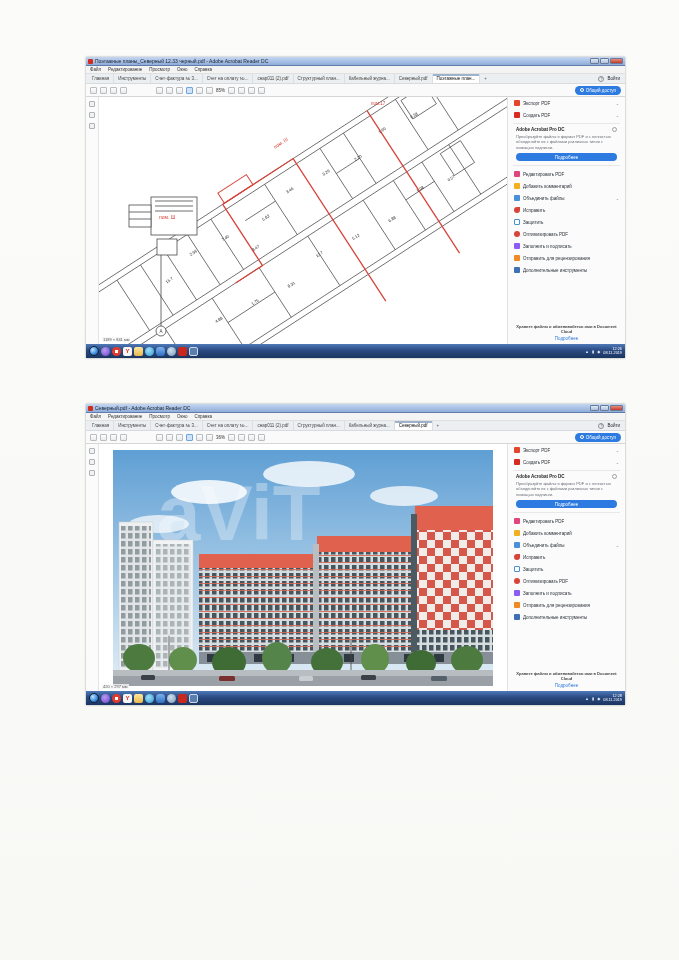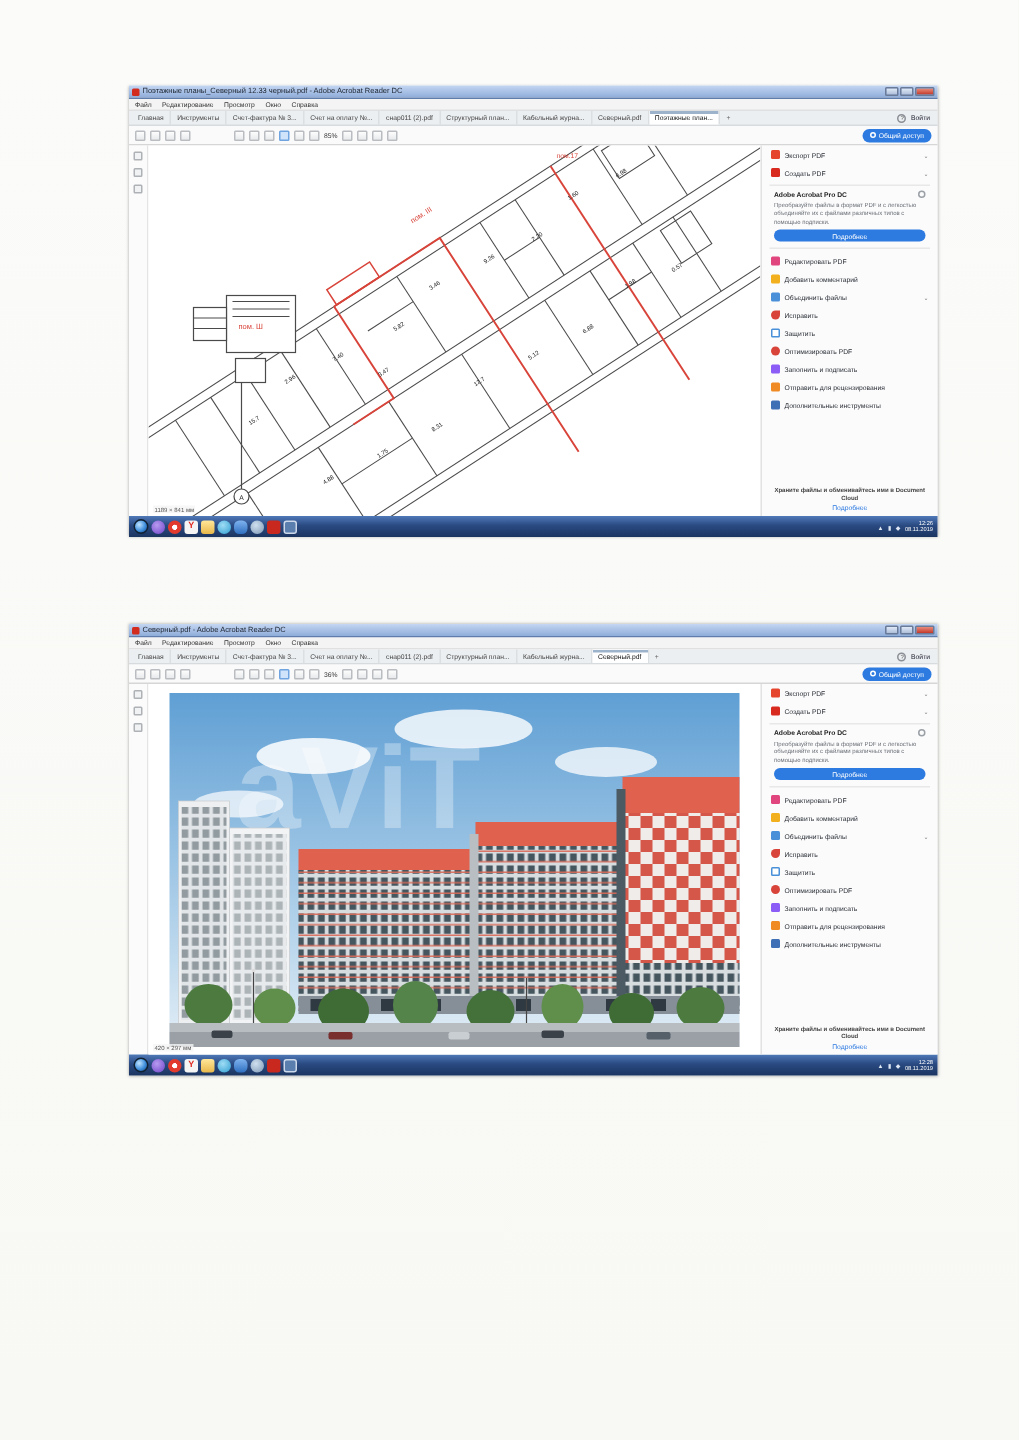--- a/index.html
+++ b/index.html
@@ -322,21 +322,21 @@
         <span class="tray-glyph">▮</span>
         <span class="tray-glyph">◆</span>
         <span class="clock">
           <span>12:26</span>
           <span>08.11.2019</span>
         </span>
       </span>
     </div>
   </div>
 
-  <div class="win" style="top:416px;">
+  <div class="win" style="top:404px;">
     <div class="titlebar">
       <span class="appico"></span>
       <span class="title">Северный.pdf - Adobe Acrobat Reader DC</span>
       <span class="winbtns">
         <span class="wb"></span>
         <span class="wb"></span>
         <span class="wb close"></span>
       </span>
     </div>
 

